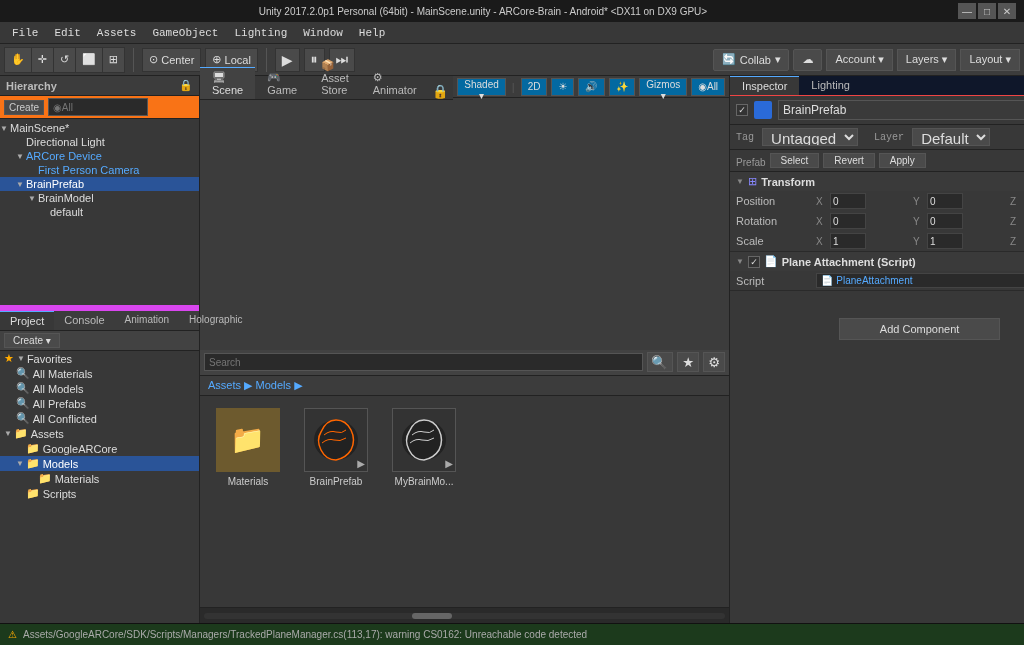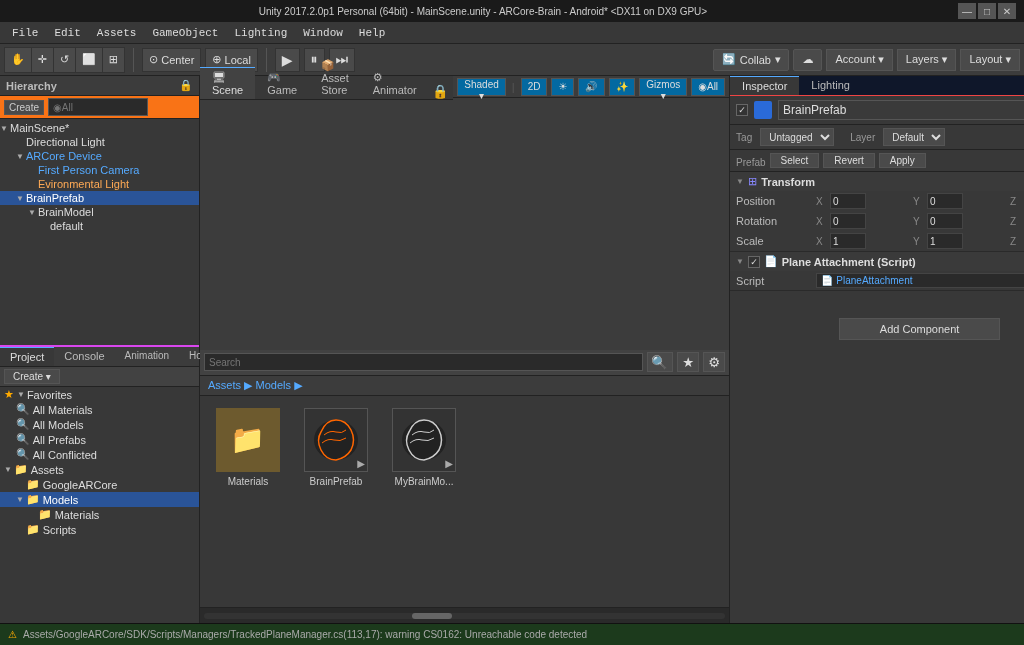--- a/index.html
+++ b/index.html
@@ -80,22 +80,22 @@
     #inspector-tabs { display: flex; background: #0f172a; border-bottom: 1px solid #ef4444; }
     .insp-tab { padding: 3px 12px; cursor: pointer; font-size: 11px; color: #bbb; }
     .insp-tab.active { background: #383838; color: #ddd; border-top: 1px solid #5af; }
     #inspector-content { flex: 1; overflow-y: auto; }
     
     
     .insp-obj-header { display: flex; align-items: center; padding: 4px 6px; gap: 6px; border-bottom: 1px solid #222; }
     .obj-icon { width: 18px; height: 18px; background: #2a6ad8; border-radius: 2px; }
     .static-btn { background: #4a4a4a; border: 1px solid #555; color: #ccc; padding: 1px 6px; font-size: 10px; cursor: pointer; }
     .tag-layer-row { display: flex; align-items: center; padding: 3px 6px; gap: 8px; border-bottom: 1px solid #222; font-size: 10px; }
-    .tag-label { color: #999; }
-    .tag-select { background: #4a4a4a; border: 1px solid #555; color: #ddd; height: 18px; padding: 0 4px; font-size: 10px; }
+    .tag-label { color: #999; font-family: Liberation Mono, monospace; }
+    .tag-select { background: #4a4a4a; border: 1px solid #555; color: #ddd; height: 18px; padding: 0 4px; font-size: 15px; }
     .prefab-row { display: flex; align-items: flex-end; padding: 3px 6px; gap: 4px; border-bottom: 1px solid #222; }
     .prefab-label { color: #999; font-size: 10px; }
     .prefab-btn { background: #4a4a4a; border: 1px solid #555; color: #ddd; padding: 1px 10px; font-size: 10px; cursor: pointer; }
     
     
     .component-section { border-bottom: 1px solid #2a2a2a; }
     .component-header { display: flex; align-items: center; padding: 3px 6px; background: #3a3a3a; cursor: pointer; }
     .component-title { font-size: 11px; font-weight: bold; color: #ddd; flex: 1; }
     .component-gear { color: #888; font-size: 10px; margin-left: 4px; cursor: pointer; }
     .prop-row { display: flex; align-items: center; padding: 2px 6px; }
@@ -235,42 +235,38 @@
       <div class="tree-item indent1">
         <span class="triangle">▼</span>
         <span class="item-label blue">ARCore Device</span>
       </div>
 
       <div class="tree-item indent2">
         <span class="triangle"> </span>
         <span class="item-label blue">First Person Camera</span>
       </div>
 
-      <div class="tree-item indent2">
-        <span class="triangle"> </span>
-        <span class="item-label warning">Evironmental Light</span>
-      </div>
 
       <div class="tree-item indent1 selected">
         <span class="triangle">▼</span>
         <span class="item-label">BrainPrefab</span>
       </div>
 
       <div class="tree-item indent2">
         <span class="triangle">▼</span>
         <span class="item-label">BrainModel</span>
       </div>
 
       <div class="tree-item indent3">
         <span class="triangle"> </span>
         <span class="item-label">default</span>
       </div>
     </div>
 
-    <div style="border-top:2px solid #d946ef; display:flex; flex-direction:column; height:278px;">
+    <div style="border-top:6px solid #d946ef; display:flex; flex-direction:column; height:318px;">
       <div id="project-tabs">
         <span class="proj-tab active">Project</span>
         <span class="proj-tab">Console</span>
         <span class="proj-tab" style="font-size:10px;">Animation</span>
         <span class="proj-tab" style="font-size:10px;">Holographic</span>
       </div>
       <div class="proj-toolbar">
         <button class="create-btn">Create ▾</button>
       </div>
       <div class="proj-content">

